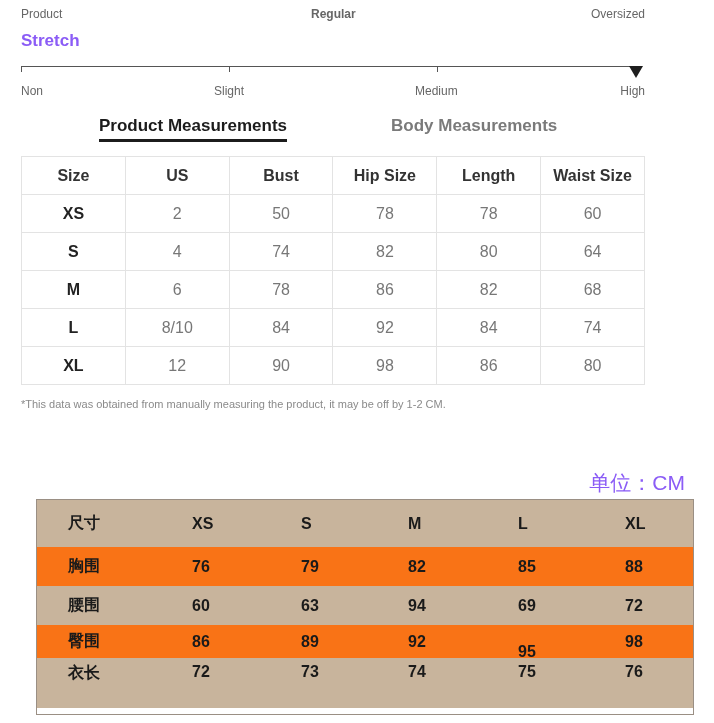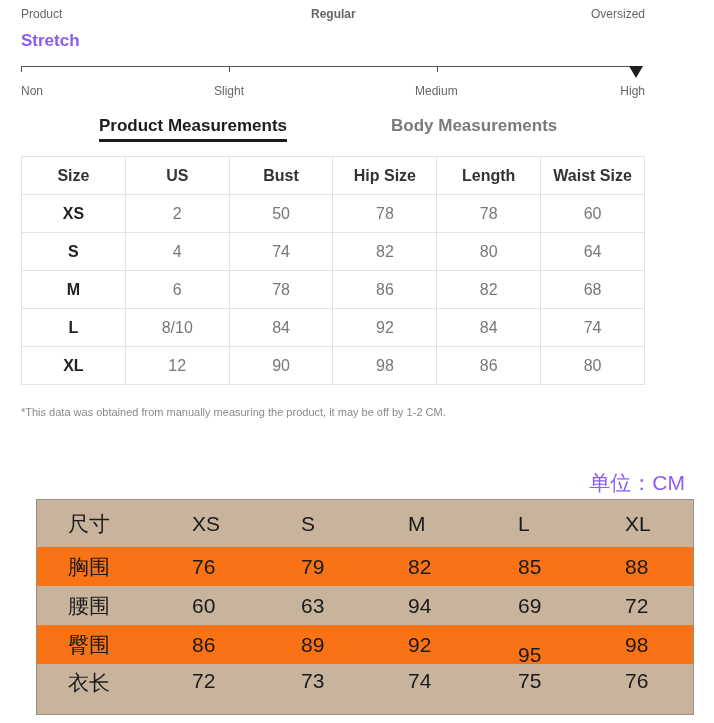--- a/index.html
+++ b/index.html
@@ -16,28 +16,28 @@
   .tab { top:116px; font-size:17px; font-weight:bold; cursor:pointer; }
   .tab-active { color:#1c1c1c; }
   .tab-active-underline { height:3px; background:#1c1c1c; position:absolute; left:0; right:0; bottom:-6px; }
   .tab-inactive { color:#7a7a7a; }
   table.prod { position:absolute; left:21px; top:156px; width:624px; border-collapse:collapse; table-layout:fixed; }
   table.prod td, table.prod th { border:1px solid #e3e3e3; height:37px; text-align:center;
        font-size:16px; padding:0; }
   table.prod th { font-weight:bold; color:#333; }
   table.prod td.size-cell { font-weight:bold; color:#222; }
   table.prod td { color:#777; }
-  .note { left:21px; top:398px; font-size:11px; color:#8a8a8a;margin-top:8px; }
+  .note { left:21px; top:398px; font-size:11px; color:#8a8a8a; }
   .unit { right:29px; top:469px; font-size:21px; color:#8b5cf6; }
   .cn-table { position:absolute; left:36px; top:499px; width:658px; height:216px;
               border:1px solid #9a8f84; border-top:1px solid #9a8f84; box-sizing:border-box; }
   .cn-row { display:flex; align-items:center; width:100%; }
   .cn-row.tan { background:#c8b49c; }
   .cn-row.white { background:#f97316; }
-  .cn-cell { font-size:21px; color:#1a1a1a; text-align:center; }
+  .cn-cell { font-size:16px; color:#1a1a1a; text-align:center;font-weight:bold; }
 </style>
 </head>
 <body>
 
 <div class="abs fit-label" style="left:21px;">Product</div>
 <div class="abs fit-label" style="left:311px;font-weight:bold;">Regular</div>
 <div class="abs fit-label" style="right:69px;">Oversized</div>
 
 <div class="abs stretch-title">Stretch</div>
 <div class="abs slider-line"></div>
@@ -134,21 +134,21 @@
     <span class="cn-cell" style="position:absolute; left:588px;">88</span>
   </div>
   <div class="cn-row tan" style="height:39px; position:relative;">
     <span class="cn-cell" style="position:absolute; left:31px;">腰围</span>
     <span class="cn-cell" style="position:absolute; left:155px;">60</span>
     <span class="cn-cell" style="position:absolute; left:264px;">63</span>
     <span class="cn-cell" style="position:absolute; left:371px;">94</span>
     <span class="cn-cell" style="position:absolute; left:481px;">69</span>
     <span class="cn-cell" style="position:absolute; left:588px;">72</span>
   </div>
-  <div class="cn-row white" style="height:39px; position:relative;">
+  <div class="cn-row white" style="height:33px; position:relative;">
     <span class="cn-cell" style="position:absolute; left:31px;">臀围</span>
     <span class="cn-cell" style="position:absolute; left:155px;">86</span>
     <span class="cn-cell" style="position:absolute; left:264px;">89</span>
     <span class="cn-cell" style="position:absolute; left:371px;">92</span>
     <span class="cn-cell" style="position:absolute; left:481px;margin-top:20px;">95</span>
     <span class="cn-cell" style="position:absolute; left:588px;">98</span>
   </div>
   <div class="cn-row tan" style="height:50px; position:relative; align-items:flex-start;">
     <span class="cn-cell" style="position:absolute; left:31px; top:5px;">衣长</span>
     <span class="cn-cell" style="position:absolute; left:155px; top:5px;">72</span>

